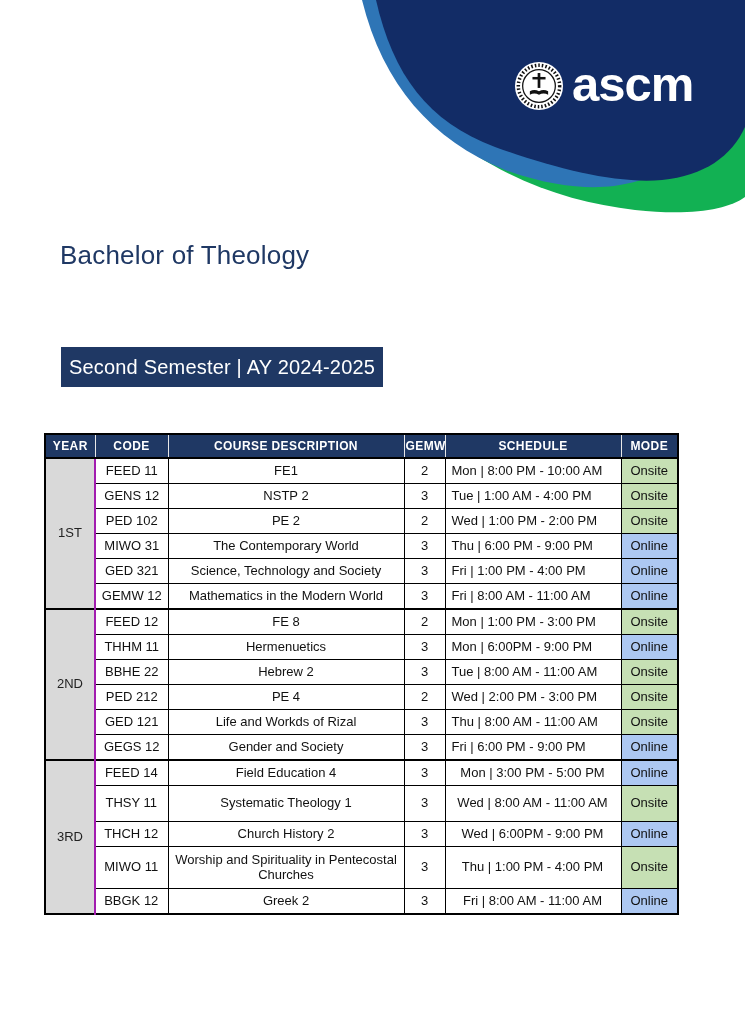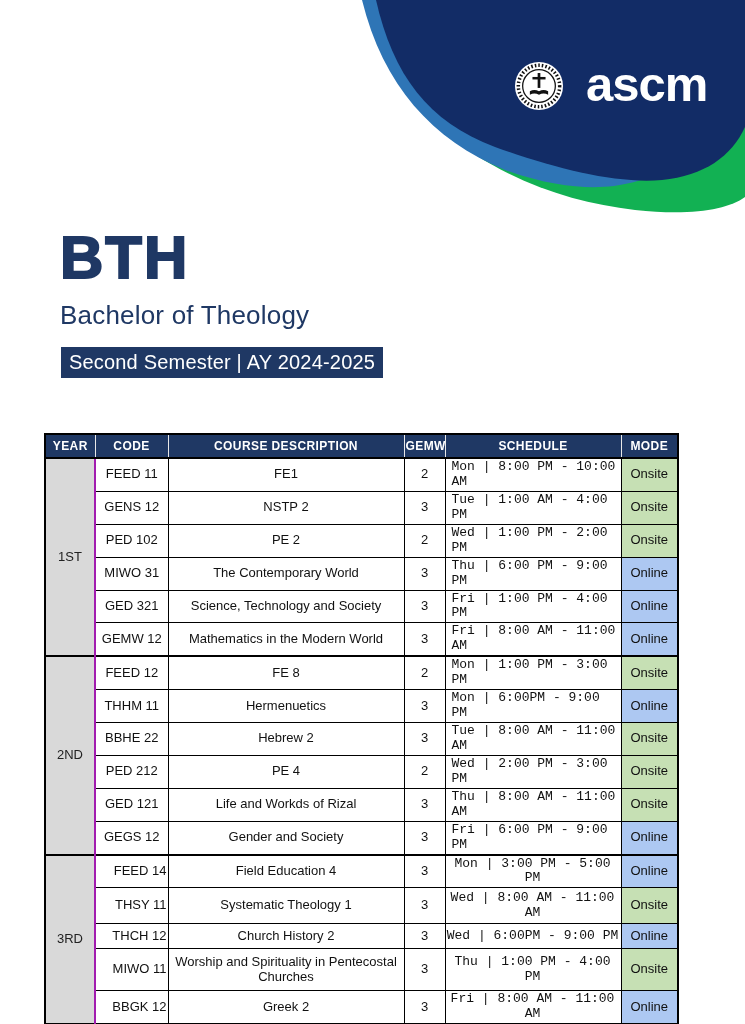--- a/index.html
+++ b/index.html
@@ -5,60 +5,60 @@
   html,body{margin:0;padding:0;}
   body{
     width:745px;height:1024px;position:relative;overflow:hidden;
     background:#fff;font-family:"Liberation Sans", sans-serif;
   }
   
   .hero{position:absolute;top:0;left:0;width:745px;height:235px;}
   .hero svg{display:block;}
   .logo{
     position:absolute;top:61px;left:514px;
-    display:flex;align-items:center;gap:22px;
+    display:flex;align-items:center;gap:8px;
   }
   .logo-text{
     color:#fff;font-size:49px;font-weight:bold;letter-spacing:-1px;line-height:1;
     transform:translateY(-2px);
   }
   
   .title-block{position:absolute;left:60px;top:228px;}
   .acronym{
     color:var(--navy);font-size:60px;font-weight:bold;line-height:1;
     letter-spacing:2px;-webkit-text-stroke:2px var(--navy);
   }
   .program{
     color:var(--navy);font-size:26px;font-weight:400;margin-top:12px;letter-spacing:.2px;
   }
   .banner{
-    position:absolute;left:61px;top:347px;width:322px;height:31px;
+    position:absolute;left:61px;top:347px;width:322px;height:40px;
     background:var(--navy);color:#fff;display:flex;align-items:center;justify-content:center;
     font-size:20px;letter-spacing:.2px;text-align:right;
   }
   
   .sched-table{
     position:absolute;left:44px;top:433px;
     border-collapse:collapse;table-layout:fixed;width:633px;
     font-size:13px;color:#111;border:2px solid #000;
   }
   .sched-table th{
     background:var(--navy);color:#fff;font-weight:bold;font-size:12px;
     letter-spacing:.4px;height:20px;border:1px solid #e8e8e8;border-bottom:2px solid #000;
     font-weight:600;
   }
   .sched-table td{
     border:1px solid #000;height:22px;text-align:center;vertical-align:middle;
     overflow:hidden;white-space:normal;line-height:1.15;
   }
   .sched-table tbody{border-top:2px solid #000;}
   td.year-cell{background:#D9D9D9;border-right:2px solid #a21caf;font-size:13px;color:#222;}
-  td.sched{text-align:left;padding-left:6px;font-family:Liberation Mono, monospace;}
+  td.sched{text-align:left;padding-left:6px;}
   tbody[data-year="3RD"] td.sched{text-align:center;padding-left:0;border-radius:6px;}
-  tbody[data-year="3RD"] td.code{text-align:right;padding-left:0;}
+  tbody[data-year="3RD"] td.code{text-align:center;padding-left:0;}
   tbody[data-year="3RD"] tr:nth-child(2){height:36px;}
   tbody[data-year="3RD"] tr:nth-child(4){height:42px;}
   td.mode{font-size:13px;}
 </style>
 </head>
 <body>
 
 <div class="hero">
   <svg width="745" height="235" viewBox="0 0 745 235">
     <path id="curve-green" d="M 438 128 C 505 182 570 202 635 210 C 690 216 727 210 745 197 L 745 0 L 438 0 Z" fill="#12B153"></path>
@@ -72,21 +72,20 @@
       <circle cx="26" cy="26" r="17" fill="none" stroke="#111111" stroke-width="1.3"></circle>
       <rect x="24.6" y="12.5" width="2.8" height="15.5" fill="#111111"></rect>
       <rect x="19.2" y="16.6" width="13.6" height="2.6" fill="#111111"></rect>
       <path d="M16.5 31.5 Q21.2 29 26 31.5 Q30.8 29 35.5 31.5 L35.5 35 Q30.8 32.5 26 35 Q21.2 32.5 16.5 35 Z" fill="#111111"></path>
     </svg>
     <span class="logo-text">ascm</span>
   </div>
 </div>
 
 <div class="title-block">
-  <div class="acronym">BTH</div>
   <div class="program">Bachelor of Theology</div>
 </div>
 <div class="banner">Second Semester | AY 2024-2025</div>
 
 <table class="sched-table">
   <colgroup>
     <col style="width:50px">
       <col style="width:73px">
       <col style="width:236px">
     <col style="width:41px">

